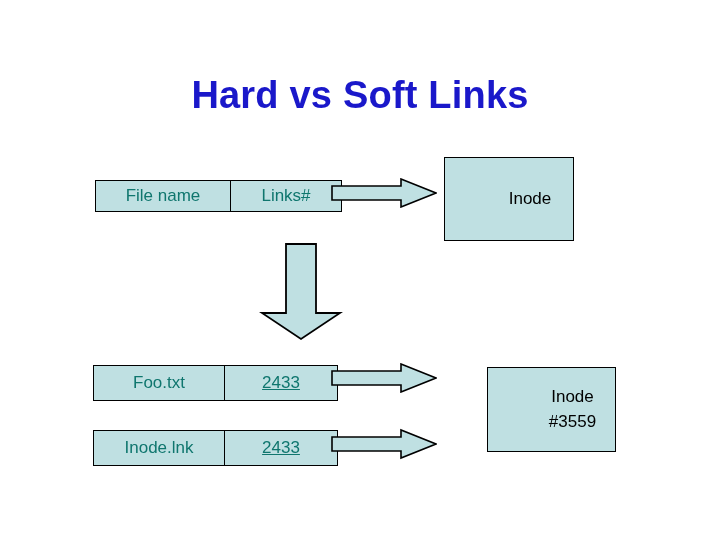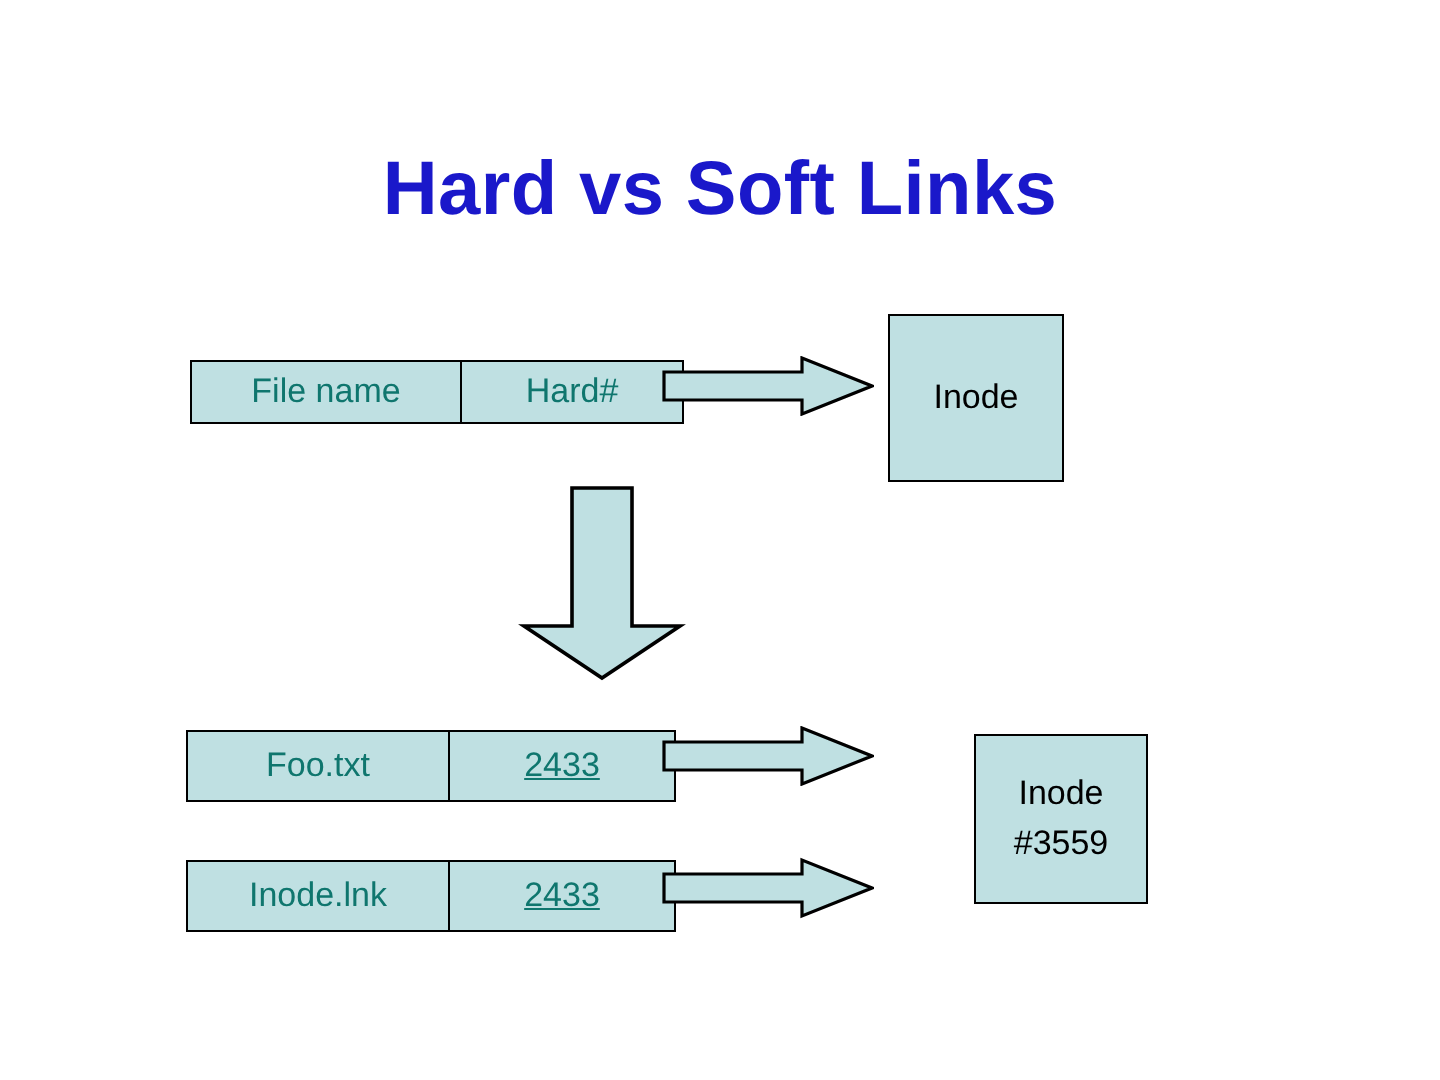--- a/index.html
+++ b/index.html
@@ -68,20 +68,21 @@
     background: #bfe0e2;
     border: 1.5px solid #000000;
     display: flex;
     flex-direction: column;
     align-items: center;
     justify-content: center;
     color: #000000;
     font-size: 17px;
     line-height: 1.45;
     font-family: "Liberation Sans", sans-serif;
+    padding-left: 42px;
   }
   #inode-box-top {
     left: 444px;
     top: 157px;
     width: 86px;
     height: 82px;
   }
   #inode-box-bottom {
     left: 487px;
     top: 367px;
@@ -104,21 +105,21 @@
 <body>
 
 <div id="slide">
 
   <div id="slide-title">Hard vs Soft Links</div>
 
   <table class="link-table" id="header-table">
     <tbody>
         <tr>
       <td class="col-name">File name</td>
-      <td class="col-inode">Hard#</td>
+      <td class="col-inode">Links#</td>
     </tr>
   </tbody>
     </table>
 
   <div class="arrow" id="arrow-right-top">
     <svg width="106" height="30" viewBox="0 0 106 30" xmlns="http://www.w3.org/2000/svg">
       <polygon points="1,8 70,8 70,1 105,15 70,29 70,22 1,22" fill="#bfe0e2" stroke="#000000" stroke-width="1.6" stroke-linejoin="miter"></polygon>
     </svg>
   </div>
 

